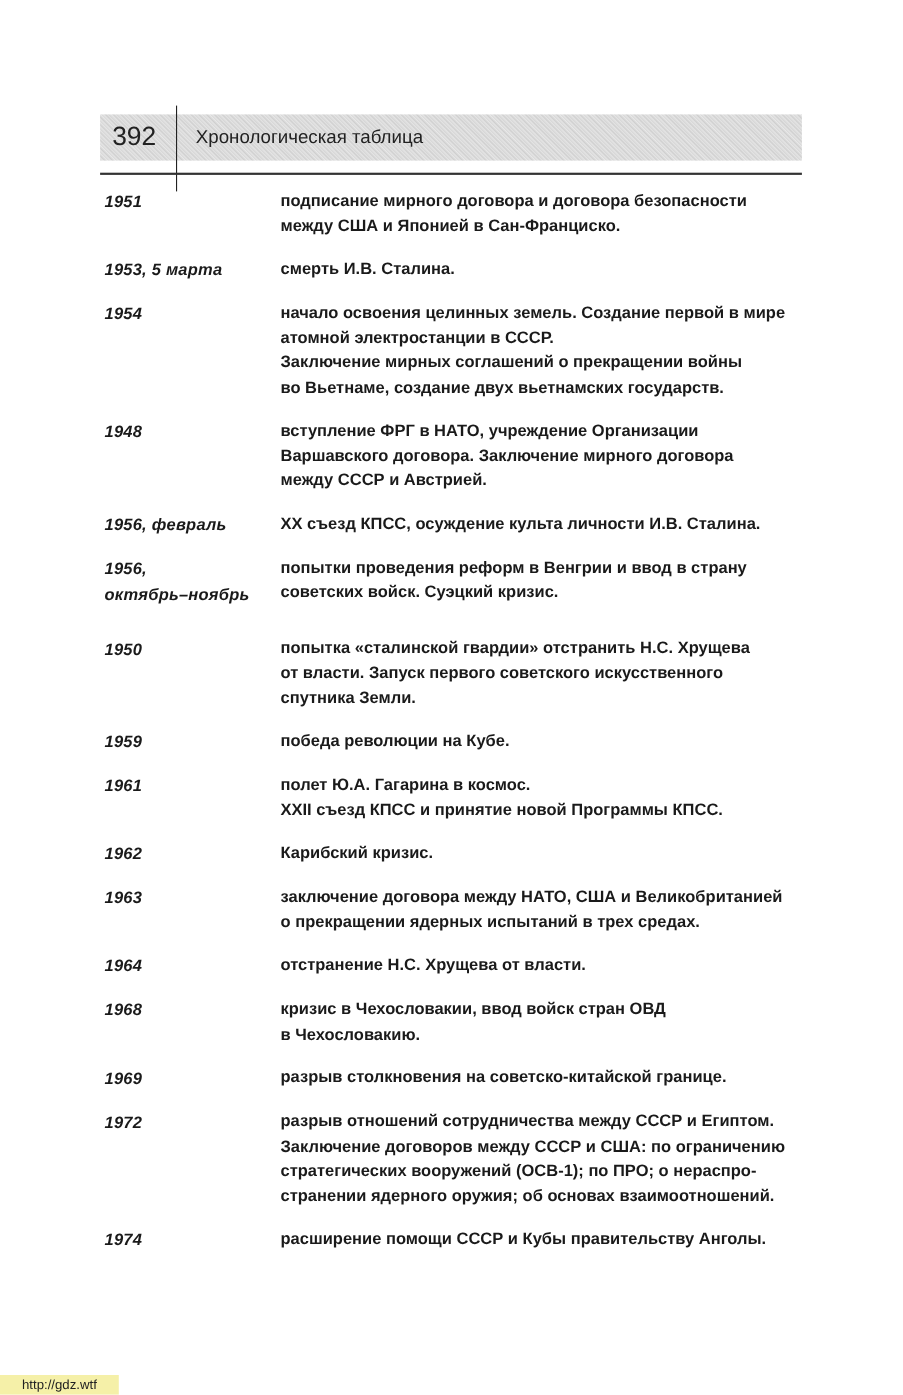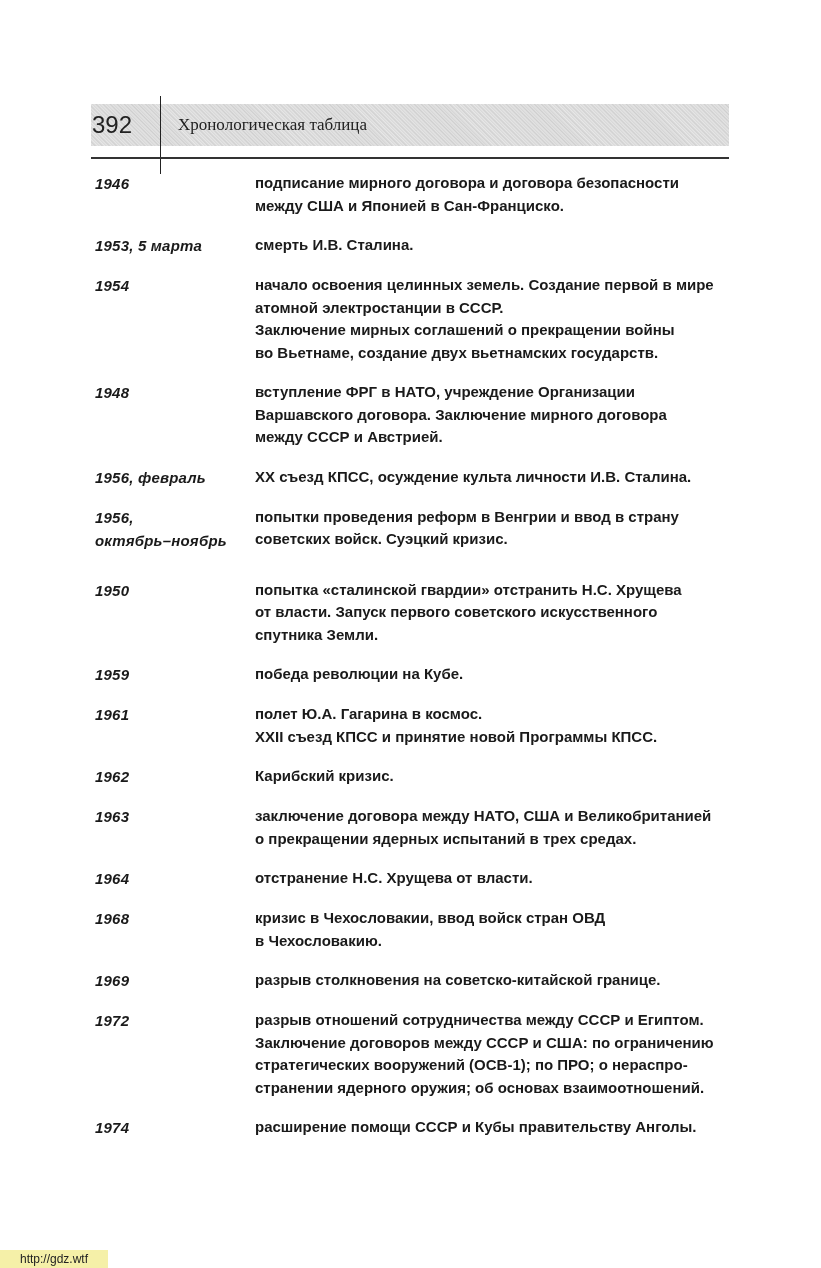--- a/index.html
+++ b/index.html
@@ -5,28 +5,28 @@
   html, body { margin: 0; padding: 0; }
   body {
     width: 821px; height: 1268px; background: #ffffff; position: relative; overflow: hidden;
     font-family: "Liberation Sans", sans-serif; color: #1a1a1a;
   }
   .header-band {
     position: absolute; left: 91px; top: 104px; width: 638px; height: 42px;
     background: repeating-linear-gradient(45deg, #d6d6d6 0px, #e4e4e4 2px, #cfcfcf 3px, #e8e8e8 5px);
   }
   .page-number {
-    position: absolute; left: 78px; top: 104px; width: 68px; height: 42px;
+    position: absolute; left: 88px; top: 104px; width: 68px; height: 42px;
     font-family: "Liberation Sans", sans-serif; font-size: 24px; line-height: 42px;
     text-align: center; color: #222; border-radius: 10px;
   }
   .vline { position: absolute; left: 160px; top: 96px; width: 1px; height: 78px; background: #222; }
   .section-title {
     position: absolute; left: 178px; top: 104px; height: 42px; line-height: 42px;
-    font-family: Liberation Serif, serif; font-size: 17px; color: #222;
+    font-family: Liberation Sans, sans-serif; font-size: 17px; color: #222;
   }
   .hrule { position: absolute; left: 91px; top: 157px; width: 638px; height: 2px; background: #333; }
   .entries { position: absolute; left: 95px; top: 172px; width: 640px; }
   .entry { display: flex; }
   .date {
     width: 160px; flex: none; font-weight: bold; font-style: italic;
     font-size: 15px; line-height: 23px; white-space: pre-line; letter-spacing: 0.2px;
   }
   .text { flex: 1; font-size: 15px; line-height: 22.5px; white-space: pre-line; font-weight: bold; }
   .watermark {
@@ -38,21 +38,21 @@
 <body>
 
 <div class="header-band"></div>
 <div class="page-number">392</div>
 <div class="vline"></div>
 <div class="section-title">Хронологическая таблица</div>
 <div class="hrule"></div>
 
 <div class="entries">
   <div class="entry" style="margin-bottom:17px">
-    <div class="date">1946</div>
+    <div class="date">1951</div>
     <div class="text">подписание мирного договора и договора безопасности
 между США и Японией в Сан-Франциско.</div>
   </div>
   <div class="entry" style="margin-bottom:17px">
     <div class="date">1953, 5 марта</div>
     <div class="text">смерть И.В. Сталина.</div>
   </div>
   <div class="entry" style="margin-bottom:17px">
     <div class="date">1954</div>
     <div class="text">начало освоения целинных земель. Создание первой в мире

